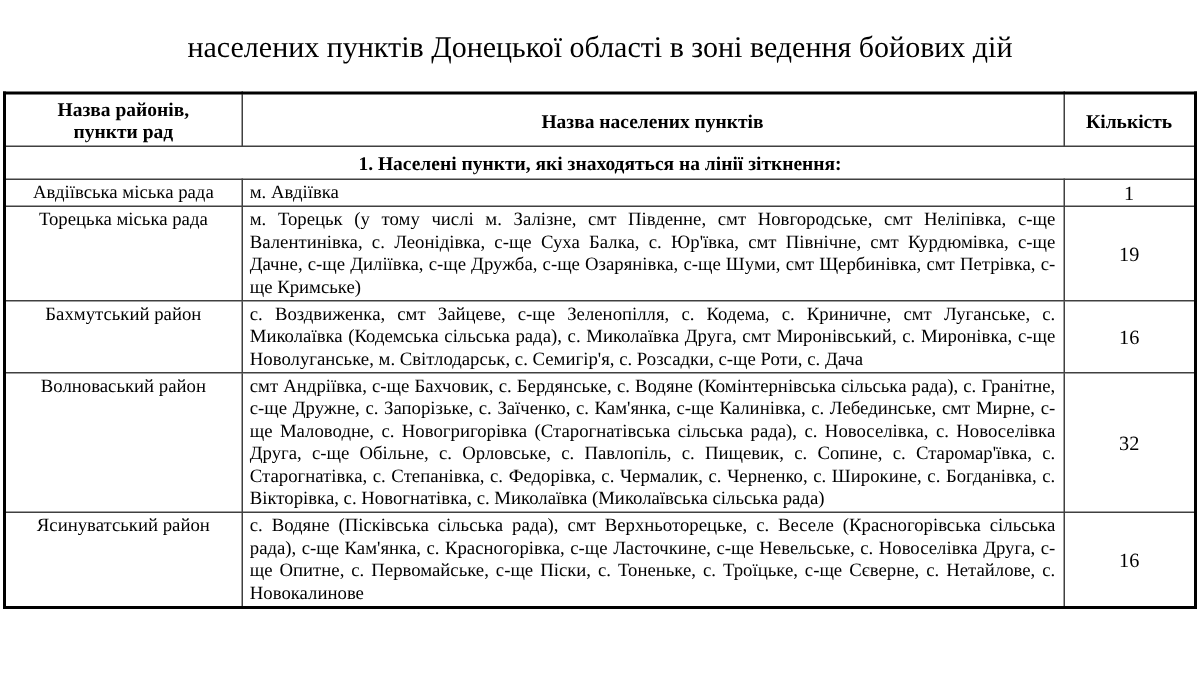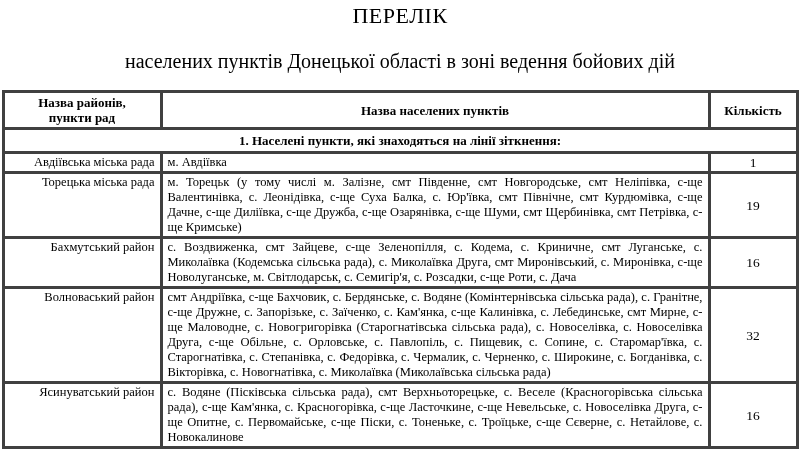--- a/index.html
+++ b/index.html
@@ -20,47 +20,46 @@
   }
   table.main {
     border-collapse: collapse; table-layout: fixed;
     width: 794px; margin: 17px auto 0 auto;
     border: 2px solid #000;
   }
   col.c1 { width: 158px; }
   col.c2 { width: 548px; }
   col.c3 { width: 88px; }
   th, td {
-    border: 3px solid #404040;
+    border: 1px solid #404040;
     padding: 1px 5px;
     font-size: 12.5px; line-height: 15px;
     vertical-align: top;
     word-wrap: break-word;
     margin-left: 16px;
   }
   th {
     text-align: center; font-weight: bold;
     vertical-align: middle; font-size: 13px; line-height: 15px;
     padding: 2px 3px;
   }
   tr.section-row td {
     font-weight: bold; text-align: center;
     font-size: 13px; padding: 3px 4px;
   }
-  td.district { text-align: right; }
+  td.district { text-align: center; }
   td.settlements { text-align: justify; }
   td.count {
     text-align: center; vertical-align: middle; font-size: 13.5px;
   }
 </style>
 </head>
 <body>
 
 <div class="page">
-  <div class="doc-title">ПЕРЕЛІК</div>
   <div class="doc-subtitle">населених пунктів Донецької області в зоні ведення бойових дій</div>
 
   <table class="main">
     <colgroup>
       <col class="c1">
         <col class="c2">
         <col class="c3">
     </colgroup>
     <thead>
       <tr>

